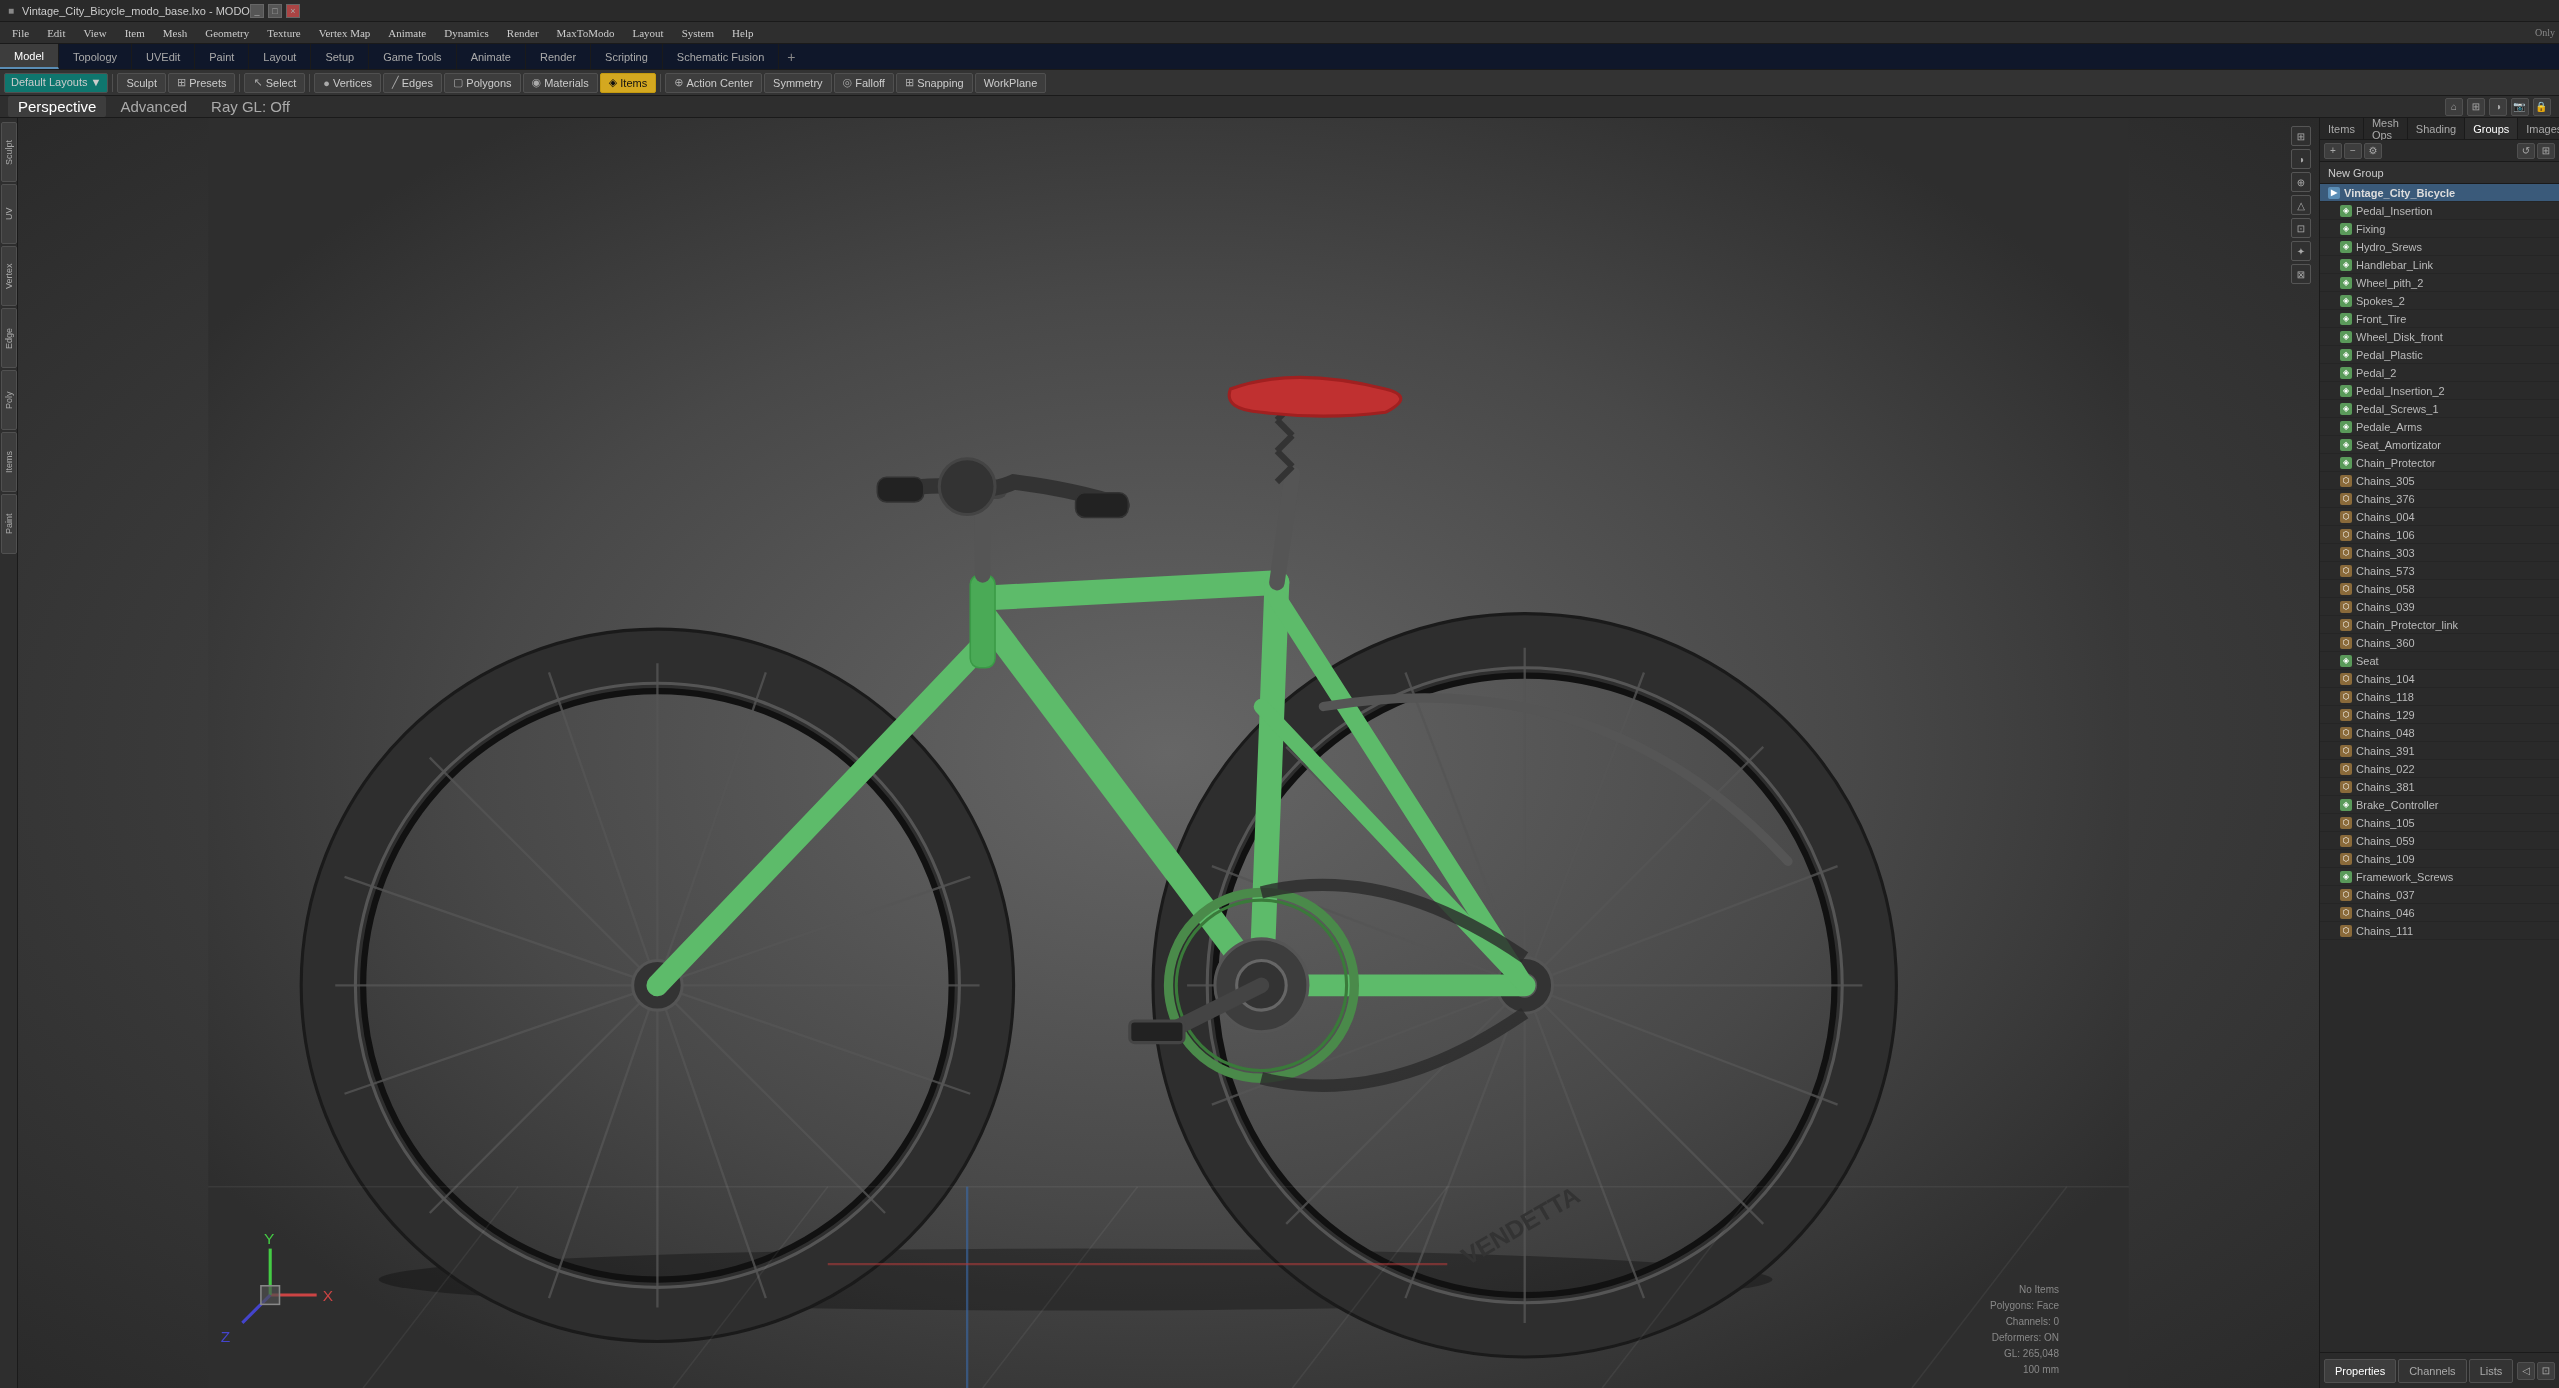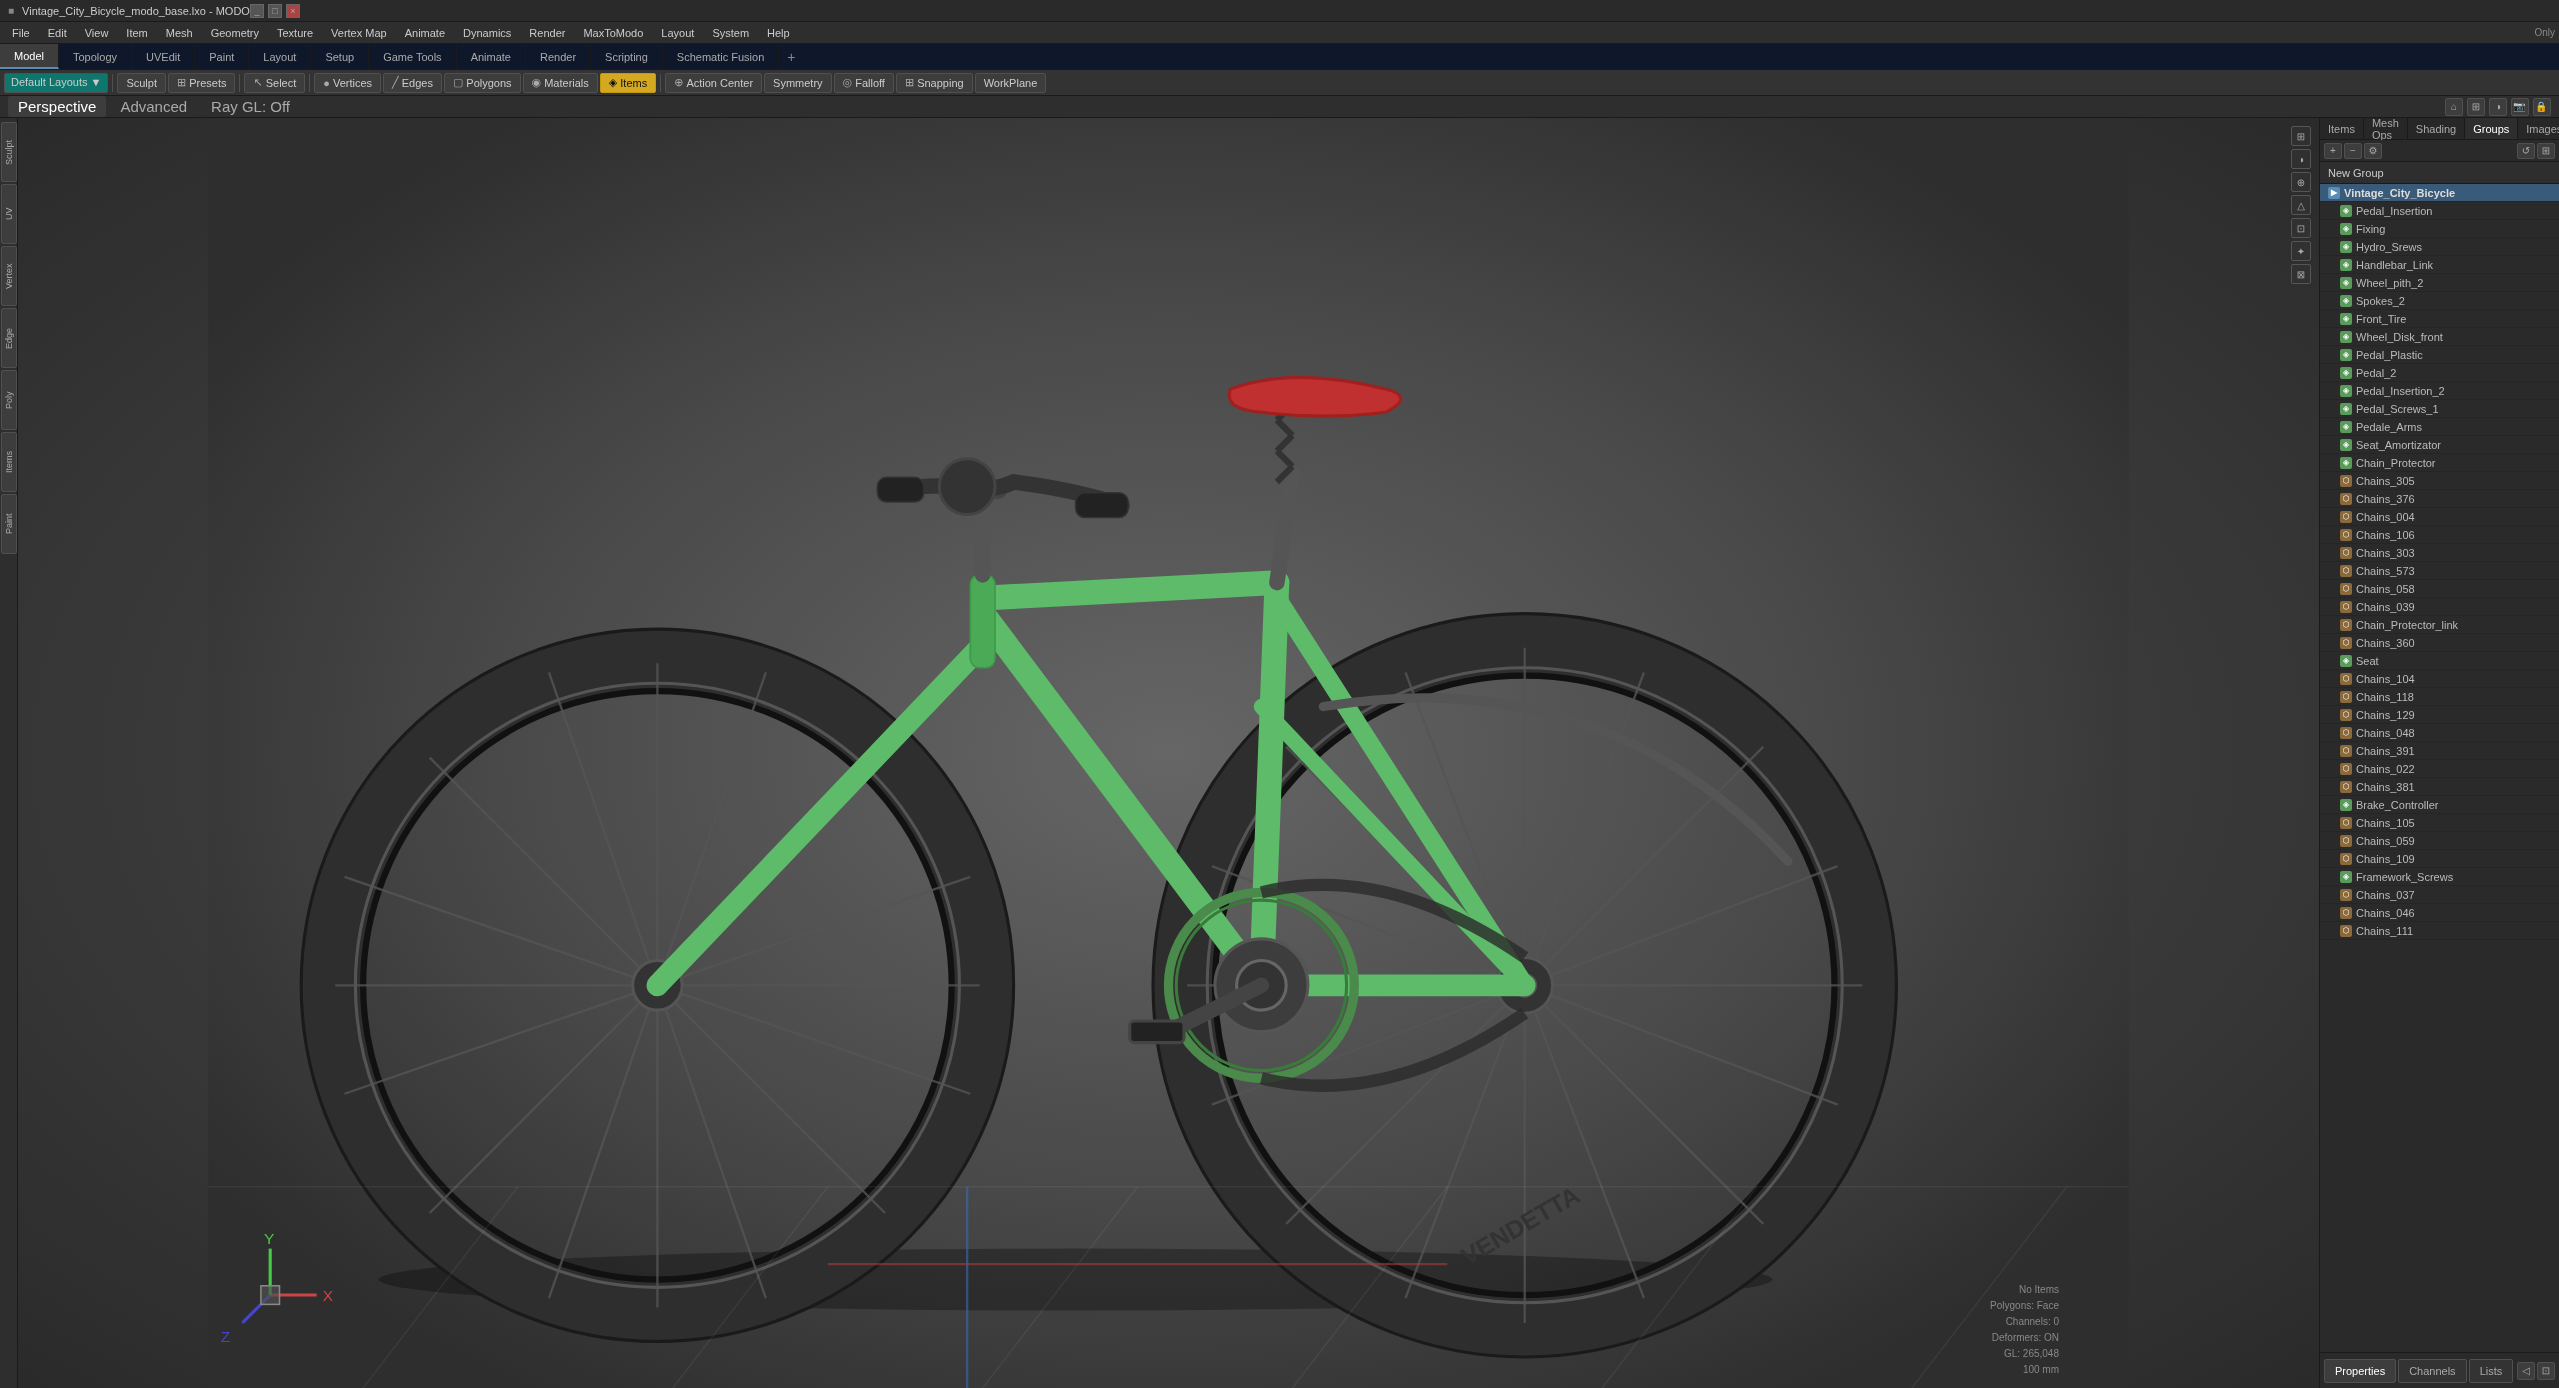--- a/index.html
+++ b/index.html
@@ -44,20 +44,21 @@
     
     #menu-bar {
       width: 100%;
       height: 22px;
       background: #2e2e2e;
       display: flex;
       align-items: center;
       padding: 0 4px;
       border-bottom: 1px solid #1a1a1a;
       gap: 2px;
+      font-family: Liberation Serif, serif;
     }
     .menu-item {
       padding: 2px 8px;
       font-size: 11px;
       color: #cccccc;
       cursor: pointer;
       border-radius: 2px;
     }
 
     

